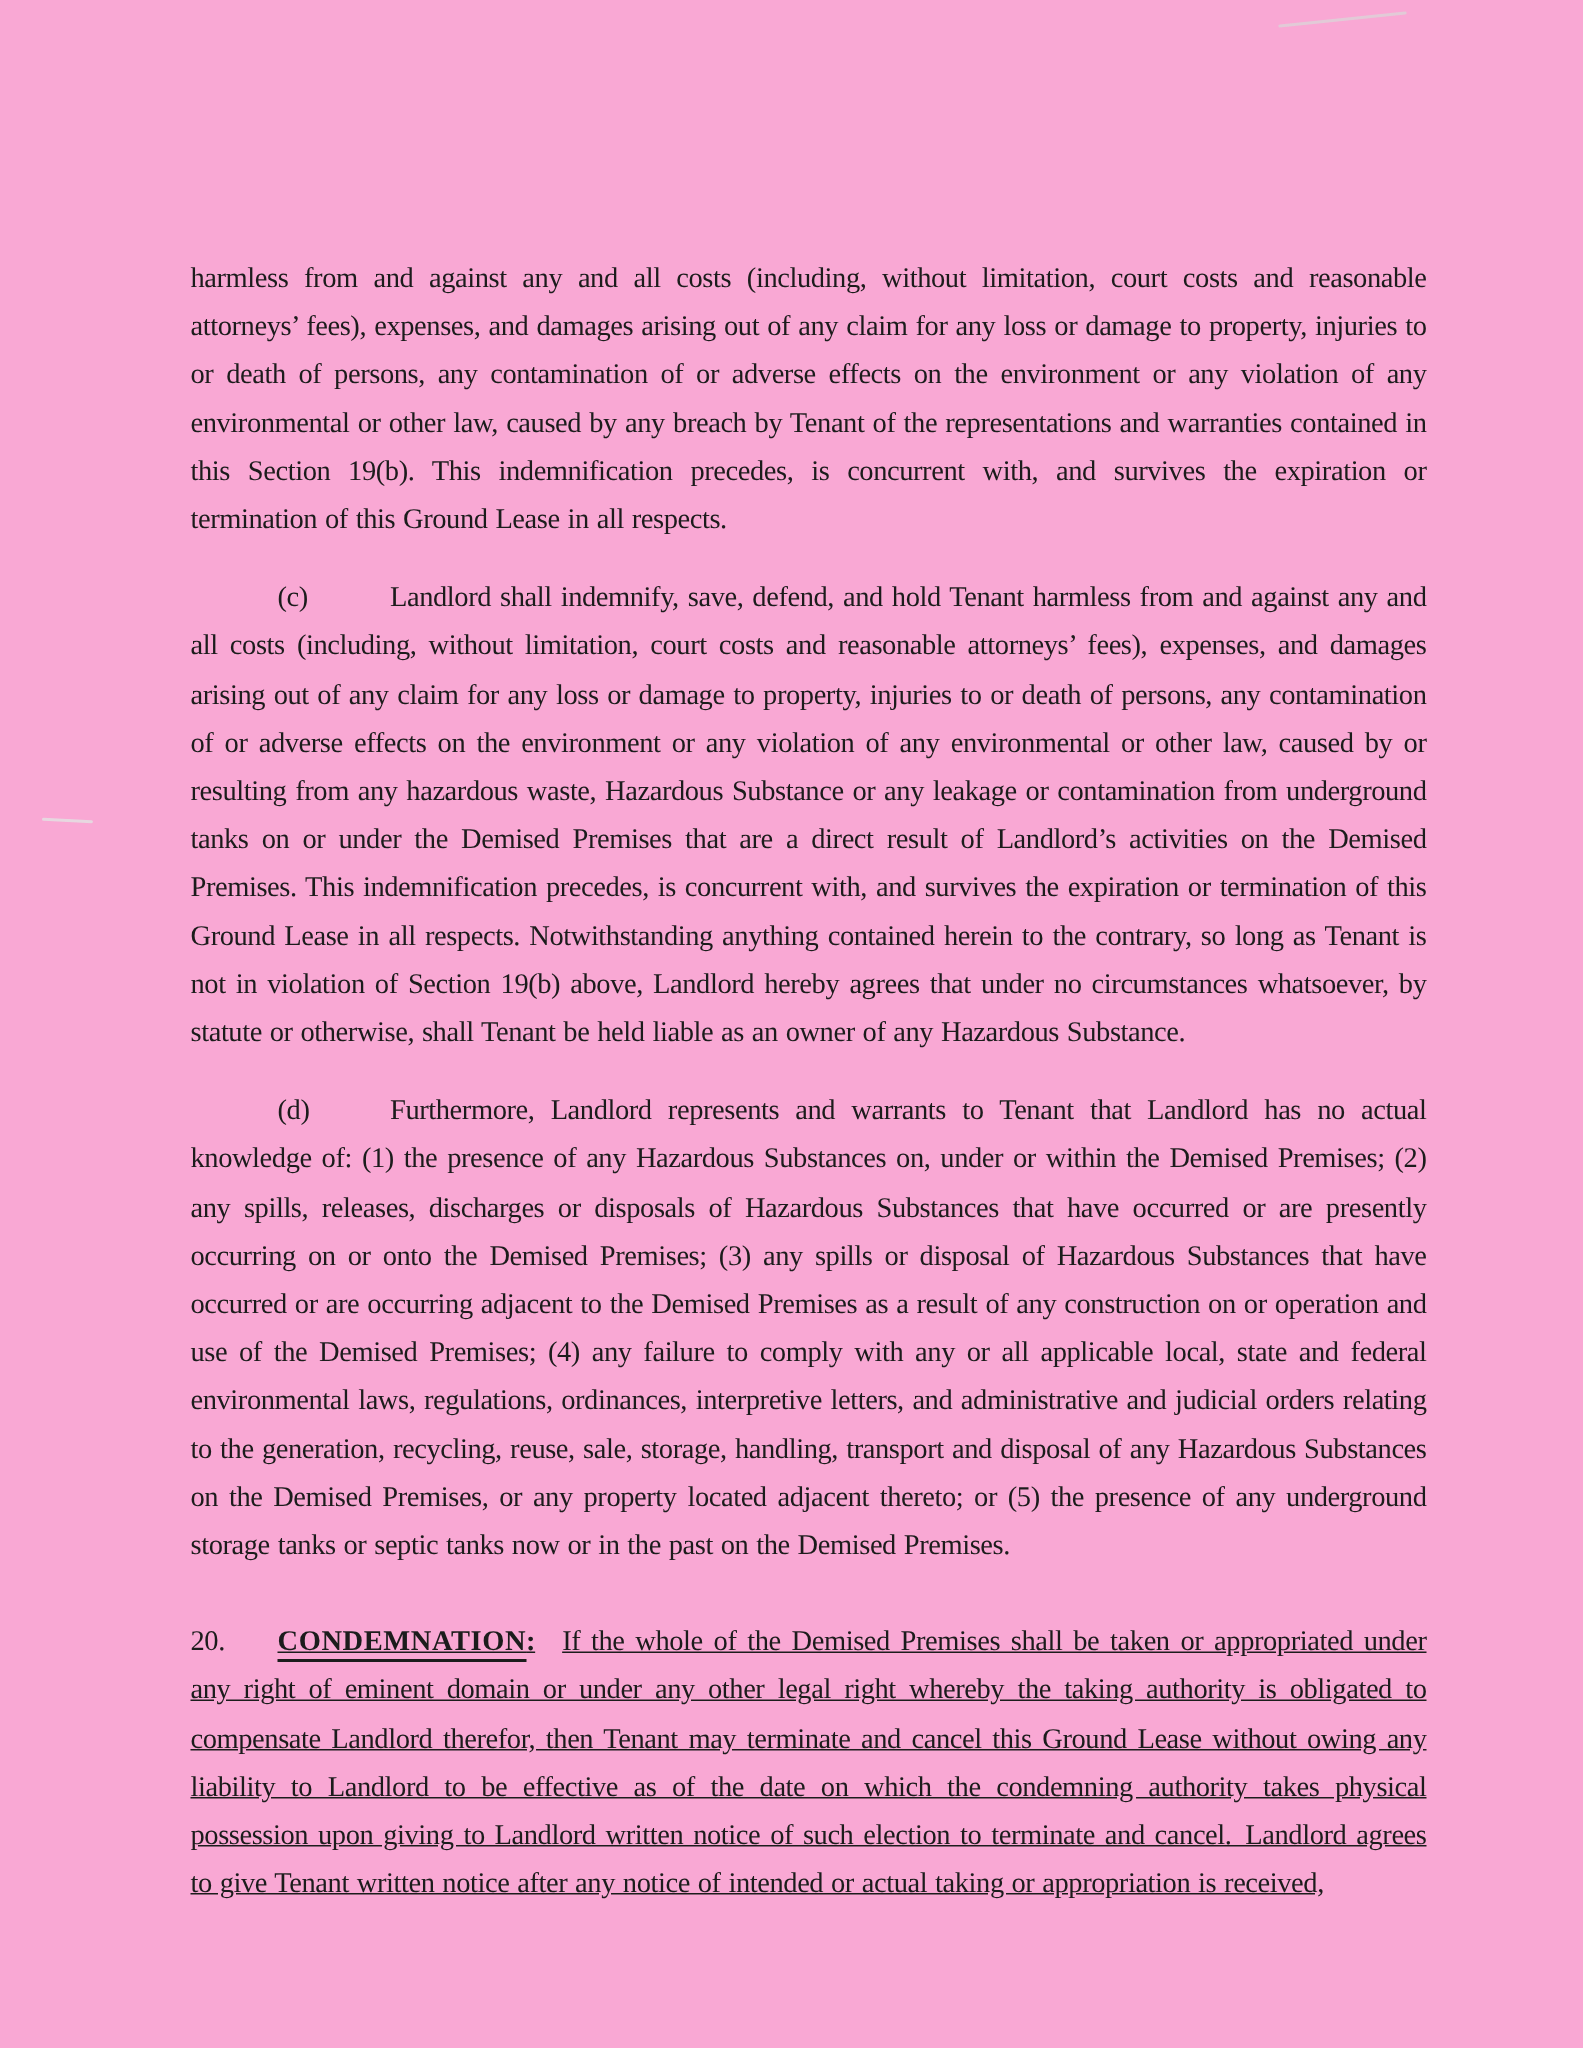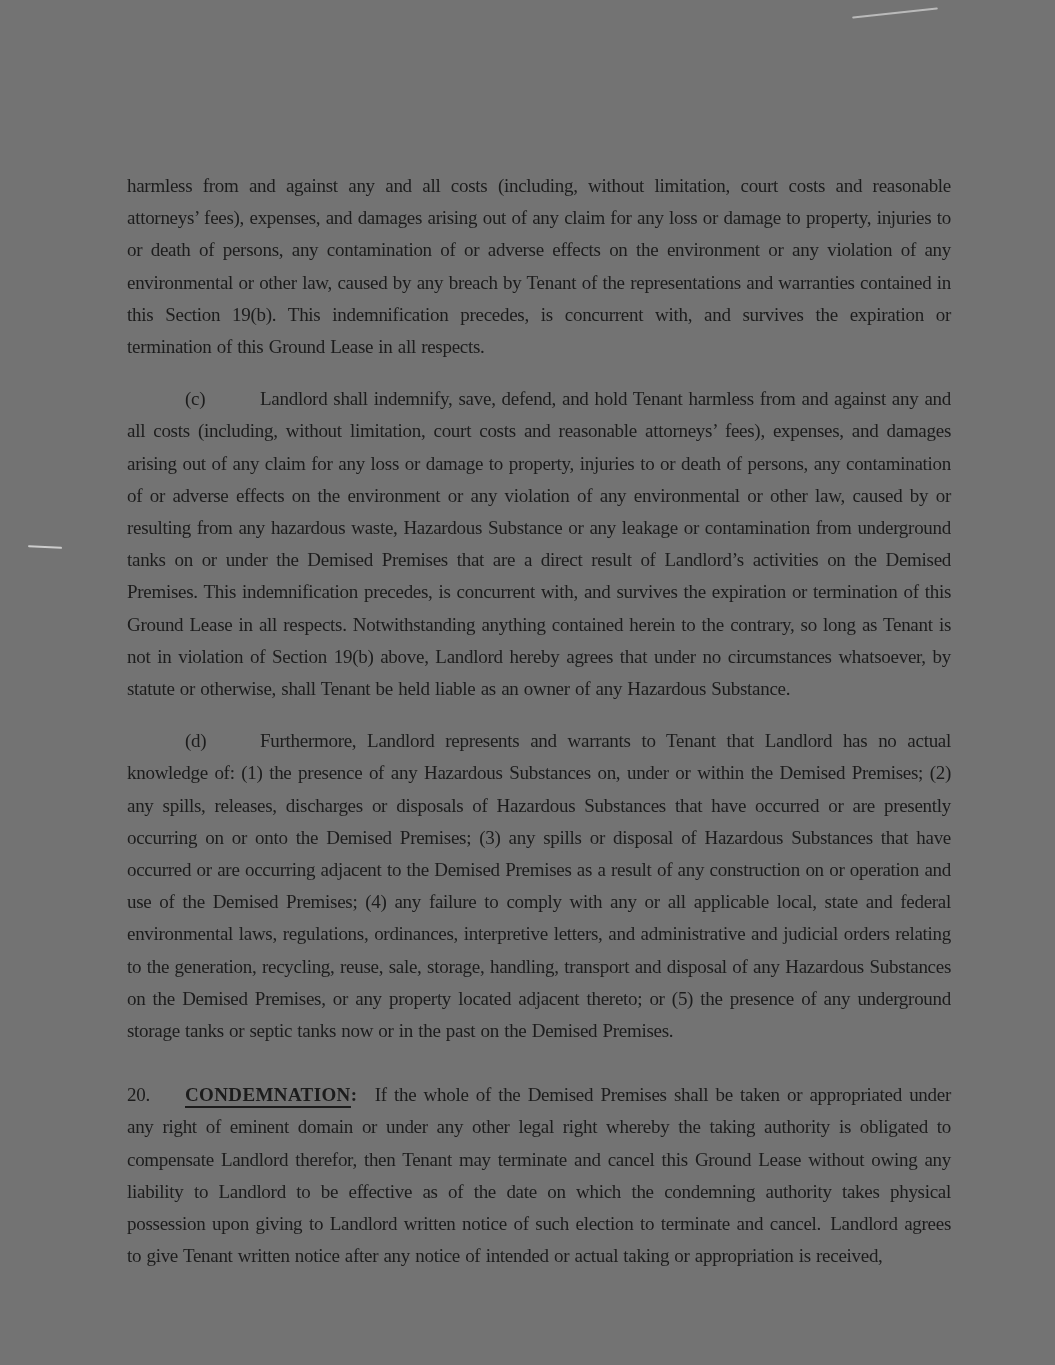--- a/index.html
+++ b/index.html
@@ -1,20 +1,20 @@
 <!DOCTYPE html>
 <html><head>
 <meta charset="utf-8">
 <style>
   html, body { margin: 0; padding: 0; background: #ffffff; }
   .page {
     position: relative;
     width: 1055px;
     height: 1365px;
-    background: #737373;
+    background: #f9a8d4;
     overflow: hidden;
     font-family: "Liberation Serif", "DejaVu Serif", serif;
     color: #1c1c1c;
   }
   .textblock {
     position: absolute;
     left: 127px;
     top: 170px;
     width: 824px;
     font-size: 19px;
@@ -23,21 +23,21 @@
     letter-spacing: -0.015em;
     word-spacing: 0.04em;
   }
   .para { margin: 0; }
   .para.lettered { margin-top: 20px; text-indent: 58px; }
   .para-label {
     display: inline-block;
     width: 75px;
     text-indent: 0;
   }
-  .para.section { margin-top: 32px; }
+  .para.section { margin-top: 32px; text-decoration: underline; }
   .sec-num {
     display: inline-block;
     width: 58px;
   }
   .sec-heading {
     font-weight: bold;
     border-bottom: 2px solid #1c1c1c;
     padding-bottom: 1px;
     letter-spacing: 0.02em;
   }

